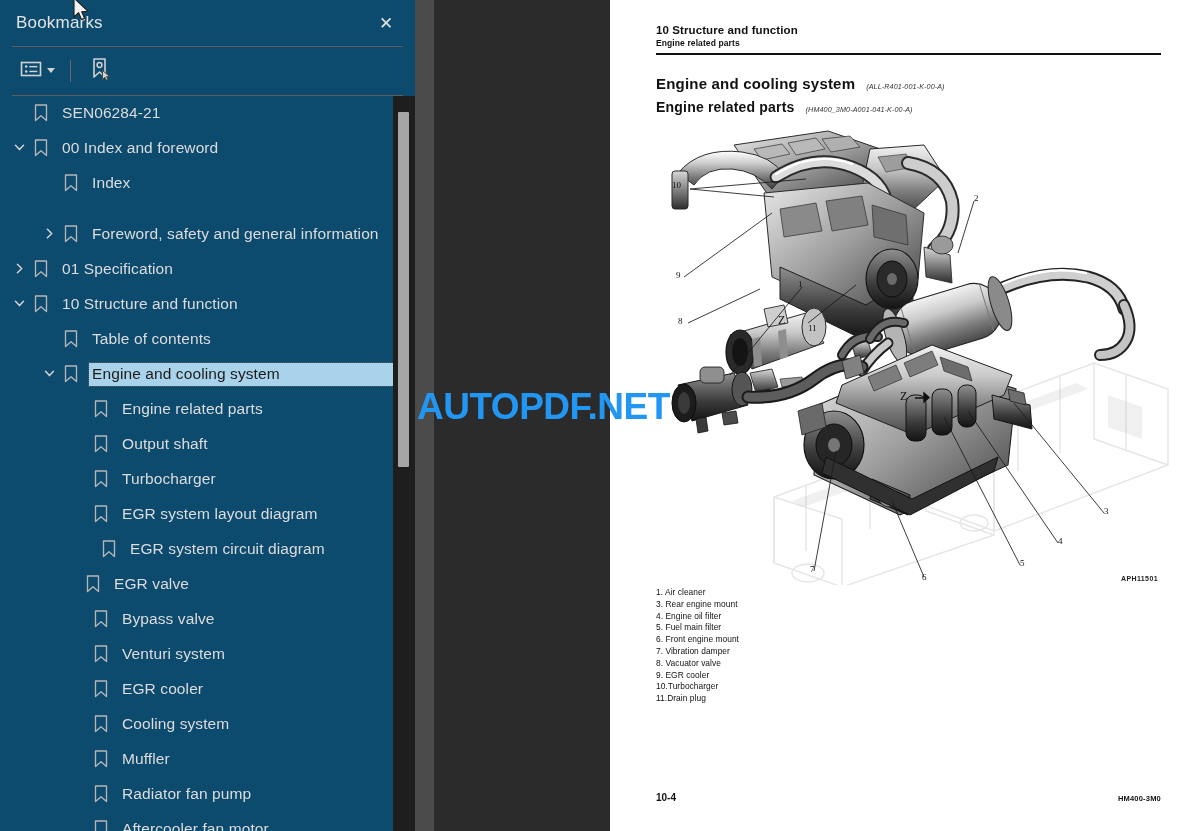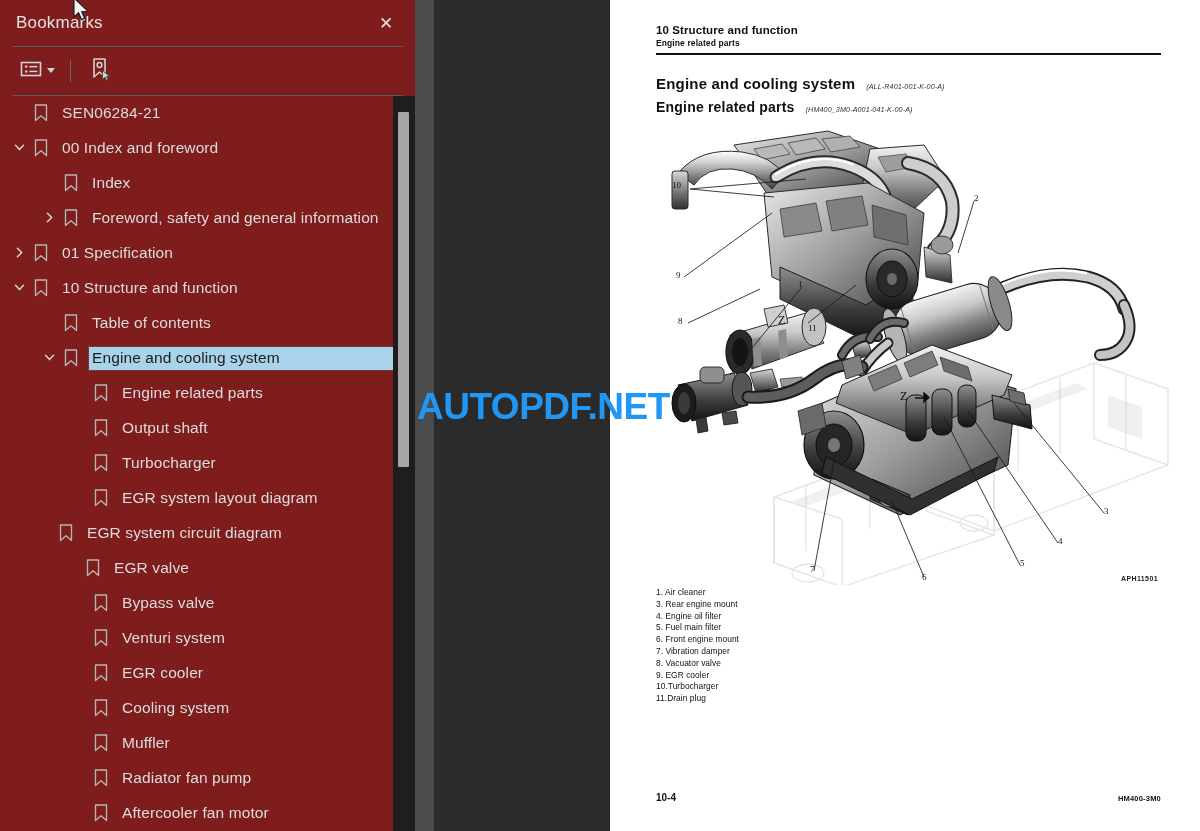--- a/index.html
+++ b/index.html
@@ -8,21 +8,21 @@
     width: 1200px; height: 831px;
     overflow: hidden;
     background: #2b2b2b;
     font-family: "Liberation Sans", sans-serif;
   }
   .app { position: relative; width: 1200px; height: 831px; display: flex; }
 
   
   .bm-panel {
     width: 415px; height: 831px;
-    background: #7f1d1d;
+    background: #0c4a6e;
     position: relative;
     flex: 0 0 415px;
     display: flex; flex-direction: column;
   }
   .bm-header {
     height: 46px; flex: 0 0 46px;
     display: flex; align-items: center;
     padding: 0 14px 0 16px;
     position: relative;
   }
@@ -297,21 +297,21 @@
           </div>
           <div class="tree-row" style="padding-left: 38px;">
             <span class="tw empty"></span>
             <span class="bm-ico">
               <svg width="14" height="18" viewBox="0 0 14 18">
                 <path d="M1.5 1 H12.5 V16.6 L7 11.7 L1.5 16.6 Z" fill="none" stroke="#b6b6b6" stroke-width="1.35" stroke-linejoin="round"></path>
               </svg>
             </span>
             <span class="row-label">Index</span>
           </div>
-          <div class="tree-row" style="padding-left: 38px;">
+          <div class="tree-row" style="padding-left: 38px; margin-top: 16px;">
             <span class="tw">
               <svg width="13" height="13" viewBox="0 0 13 13">
                 <path d="M4.4 2.3 L8.7 6.5 L4.4 10.7" fill="none" stroke="#d4d4d4" stroke-width="1.5" stroke-linecap="round" stroke-linejoin="round"></path>
               </svg>
             </span>
             <span class="bm-ico">
               <svg width="14" height="18" viewBox="0 0 14 18">
                 <path d="M1.5 1 H12.5 V16.6 L7 11.7 L1.5 16.6 Z" fill="none" stroke="#b6b6b6" stroke-width="1.35" stroke-linejoin="round"></path>
               </svg>
             </span>
@@ -394,21 +394,21 @@
           </div>
           <div class="tree-row" style="padding-left: 68px;">
             <span class="tw empty"></span>
             <span class="bm-ico">
               <svg width="14" height="18" viewBox="0 0 14 18">
                 <path d="M1.5 1 H12.5 V16.6 L7 11.7 L1.5 16.6 Z" fill="none" stroke="#b6b6b6" stroke-width="1.35" stroke-linejoin="round"></path>
               </svg>
             </span>
             <span class="row-label">EGR system layout diagram</span>
           </div>
-          <div class="tree-row" style="padding-left: 33px;">
+          <div class="tree-row" style="padding-left: 76px;">
             <span class="tw empty"></span>
             <span class="bm-ico">
               <svg width="14" height="18" viewBox="0 0 14 18">
                 <path d="M1.5 1 H12.5 V16.6 L7 11.7 L1.5 16.6 Z" fill="none" stroke="#b6b6b6" stroke-width="1.35" stroke-linejoin="round"></path>
               </svg>
             </span>
             <span class="row-label">EGR system circuit diagram</span>
           </div>
           <div class="tree-row" style="padding-left: 60px;">
             <span class="tw empty"></span>

